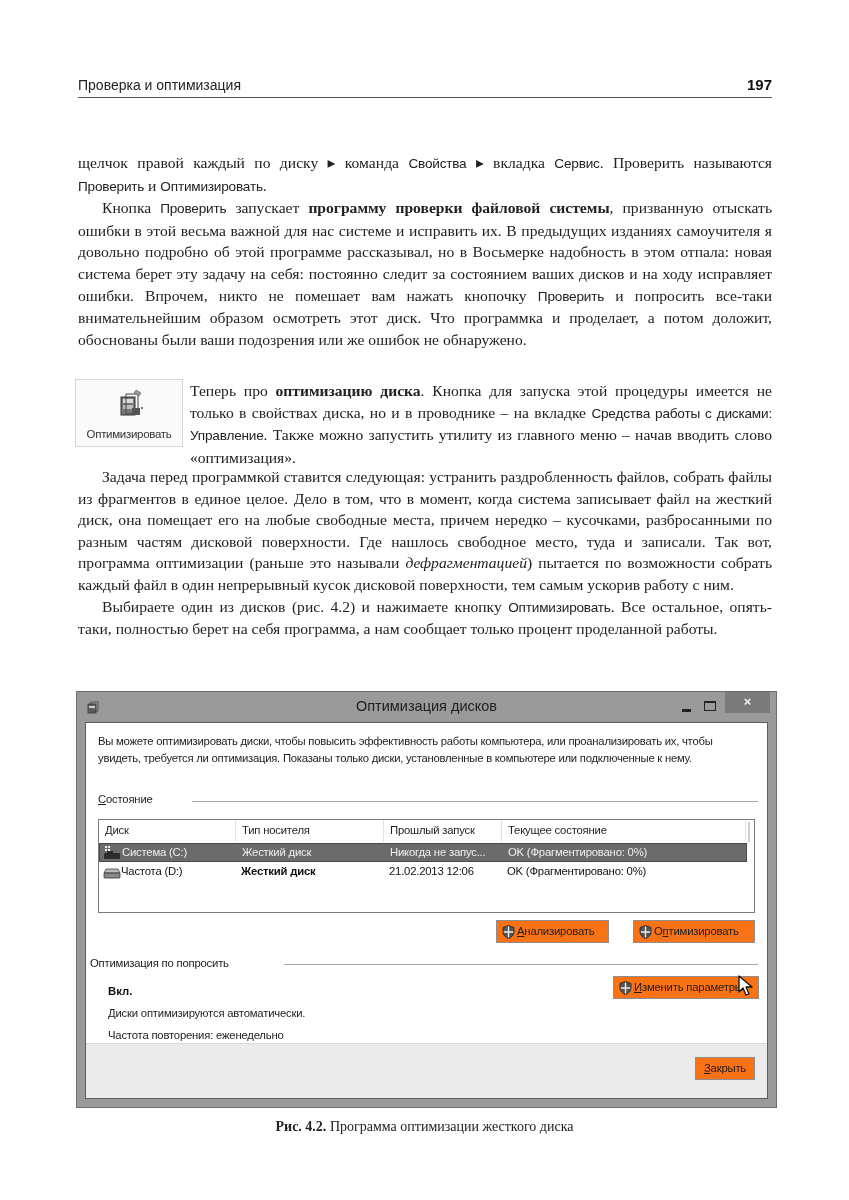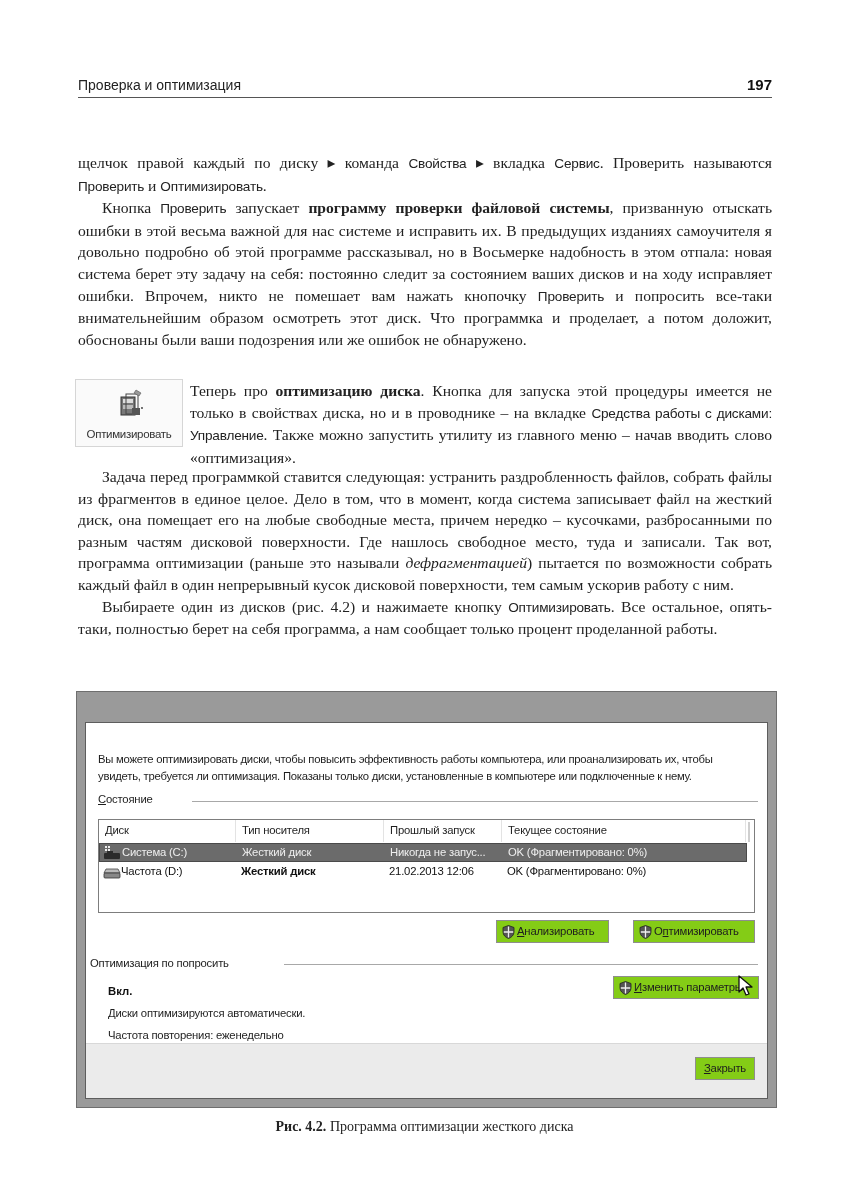--- a/index.html
+++ b/index.html
@@ -29,39 +29,39 @@
   .dialog { position: absolute; left: 76px; top: 691px; width: 701px; height: 417px; background: #9a9a9a; border: 1px solid #6e6e6e; }
   .titlebar { position: absolute; left: 0; top: 0; right: 0; height: 30px; }
   .titlebar .app-ico { position: absolute; left: 9px; top: 8px; width: 14px; height: 14px; }
   .titlebar .ttl { position: absolute; left: 0; right: 0; top: 6px; text-align: center; font-family: "Liberation Sans", sans-serif; font-size: 14.5px; color: #1e1e1e; }
   .titlebar .min { position: absolute; right: 82px; top: 10px; width: 14px; height: 12px; }
   .titlebar .min::after { content: ""; position: absolute; left: 2px; top: 7px; width: 9px; height: 3px; background: #222; }
   .titlebar .max { position: absolute; right: 60px; top: 9px; width: 12px; height: 10px; border: 1.5px solid #222; border-top-width: 2.5px; }
   .titlebar .close { position: absolute; right: 6px; top: 0; width: 45px; height: 21px; background: #7a7a7a; color: #f2f2f2; font-family: "Liberation Sans", sans-serif; font-size: 13px; font-weight: bold; text-align: center; line-height: 20px; }
 
   .client { position: absolute; left: 8px; top: 30px; right: 8px; bottom: 8px; background: #ffffff; border: 1px solid #5d5d5d; }
-  .client .intro { position: absolute; left: 12px; top: 10px; width: 660px; font-family: "Liberation Sans", sans-serif; font-size: 11.3px; line-height: 16.5px; color: #1e1e1e; letter-spacing: -0.25px; margin-top: 18px; }
+  .client .intro { position: absolute; left: 12px; top: 10px; width: 660px; font-family: "Liberation Sans", sans-serif; font-size: 11.3px; line-height: 16.5px; color: #1e1e1e; letter-spacing: -0.25px; }
   .sec-label { position: absolute; font-family: "Liberation Sans", sans-serif; font-size: 11.3px; color: #1e1e1e; letter-spacing: -0.2px; }
   .sec-line { position: absolute; height: 1px; background: #a8a8a8; }
   u { text-decoration: underline; }
 
   .listview { position: absolute; left: 12px; top: 96px; width: 657px; height: 94px; border: 1px solid #7d7d7d; background: #fff; }
   .lv-head { position: absolute; left: 0; top: 0; right: 0; height: 22px; font-family: "Liberation Sans", sans-serif; font-size: 11.3px; color: #1e1e1e; }
   .lv-head .col { position: absolute; top: 4px; padding-left: 6px; height: 18px; letter-spacing: -0.2px; }
   .lv-head .sep { position: absolute; top: 0; width: 1px; height: 22px; background: #e3e3e3; }
   .lv-row { position: absolute; left: 0; width: 648px; height: 19px; font-family: "Liberation Sans", sans-serif; font-size: 11.3px; letter-spacing: -0.2px; }
   .lv-row .cell { position: absolute; top: 2px; white-space: nowrap; }
   .lv-row.selected { background: #6b6b6b; color: #efefef; border: 1px solid #4a4a4a; }
   .lv-row.normal { color: #111; font-weight: bold; }
   .lv-row.normal .cell { font-weight: normal; }
   .lv-row.normal .cell.b { font-weight: bold; }
   .drive-ico { position: absolute; left: 4px; top: 2px; width: 18px; height: 14px; }
   .vscroll { position: absolute; right: 4px; top: 2px; width: 2px; height: 20px; background: #cfcfcf; }
 
-  .btn { position: absolute; height: 23px; background: #84cc16; border: 1px solid #8e8e8e; font-family: "Liberation Sans", sans-serif; font-size: 11.3px; color: #1e1e1e; letter-spacing: -0.2px; white-space: nowrap; }
+  .btn { position: absolute; height: 23px; background: #f97316; border: 1px solid #8e8e8e; font-family: "Liberation Sans", sans-serif; font-size: 11.3px; color: #1e1e1e; letter-spacing: -0.2px; white-space: nowrap; }
   .btn .shield { position: absolute; left: 5px; top: 4px; width: 13px; height: 14px; }
   .btn .txt { position: absolute; left: 20px; top: 4px; }
   .btn.plain .txt { left: 0; right: 0; text-align: center; }
 
   .sched-on { position: absolute; left: 22px; top: 262px; font-family: "Liberation Sans", sans-serif; font-size: 11.3px; font-weight: bold; color: #111; }
   .sched-line { position: absolute; left: 22px; font-family: "Liberation Sans", sans-serif; font-size: 11.3px; color: #1e1e1e; letter-spacing: -0.2px; }
 
   .footer-bar { position: absolute; left: 0; right: 0; bottom: 0; height: 55px; background: #ebebeb; border-top: 1px solid #d8d8d8; }
 
   .cursor { position: absolute; left: 738px; top: 975px; width: 16px; height: 22px; }
@@ -97,20 +97,31 @@
 <div class="body-text" id="block2">
   <p><span>Теперь про </span><b>оптимизацию диска</b><span>. Кнопка для запуска этой процедуры имеется не только в свойствах диска, но и в проводнике – на вкладке </span><span class="ui">Средства работы с дисками: Управление</span><span>. Также можно запустить утилиту из главного меню – начав вводить слово «оптимизация».</span></p>
 </div>
 
 <div class="body-text" id="block3">
   <p class="indent"><span>Задача перед программкой ставится следующая: устранить раздробленность файлов, собрать файлы из фрагментов в единое целое. Дело в том, что в момент, когда система записывает файл на жесткий диск, она помещает его на любые свободные места, причем нередко – кусочками, разбросанными по разным частям дисковой поверхности. Где нашлось свободное место, туда и записали. Так вот, программа оптимизации (раньше это называли </span><i>дефрагментацией</i><span>) пытается по возможности собрать каждый файл в один непрерывный кусок дисковой поверхности, тем самым ускорив работу с ним.</span></p>
   <p class="indent"><span>Выбираете один из дисков (рис. 4.2) и нажимаете кнопку </span><span class="ui">Оптимизировать</span><span>. Все остальное, опять-таки, полностью берет на себя программа, а нам сообщает только процент проделанной работы.</span></p>
 </div>
 
 <div class="dialog">
+  <div class="titlebar">
+    <svg class="app-ico" viewBox="0 0 14 14">
+      <rect x="2" y="4" width="8" height="9" fill="#666" stroke="#333" stroke-width="0.8"></rect>
+      <rect x="5" y="2" width="7" height="9" fill="none" stroke="#444" stroke-width="0.8"></rect>
+      <rect x="3" y="6" width="6" height="2" fill="#ccc"></rect>
+    </svg>
+    <div class="ttl">Оптимизация дисков</div>
+    <div class="min"></div>
+    <div class="max"></div>
+    <div class="close">×</div>
+  </div>
 
   <div class="client">
     <div class="intro">Вы можете оптимизировать диски, чтобы повысить эффективность работы  компьютера, или проанализировать их, чтобы увидеть, требуется ли оптимизация. Показаны только диски, установленные в компьютере или подключенные к нему.</div>
 
     <div class="sec-label" style="left:12px; top:70px;"><u>С</u><span>остояние</span></div>
     <div class="sec-line" style="left:106px; top:78px; width:566px;"></div>
 
     <div class="listview">
       <div class="lv-head">
         <span class="col" style="left:0;">Диск</span>

